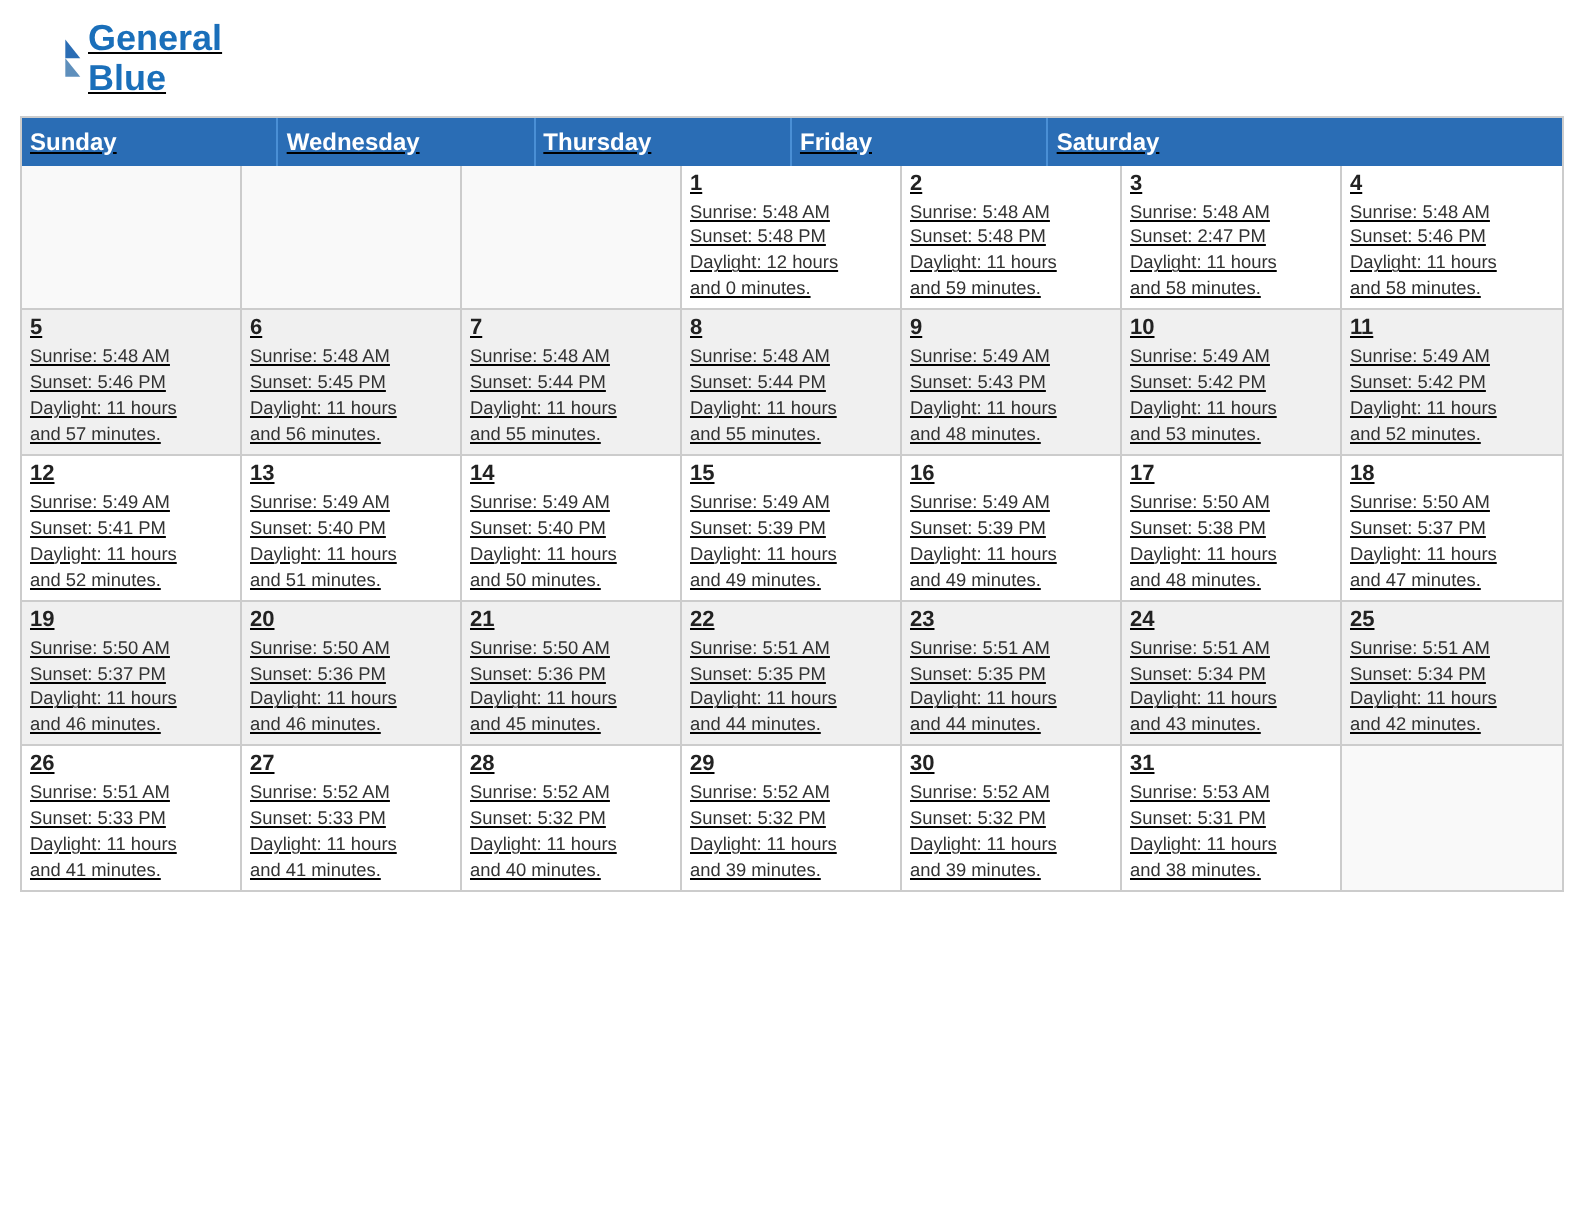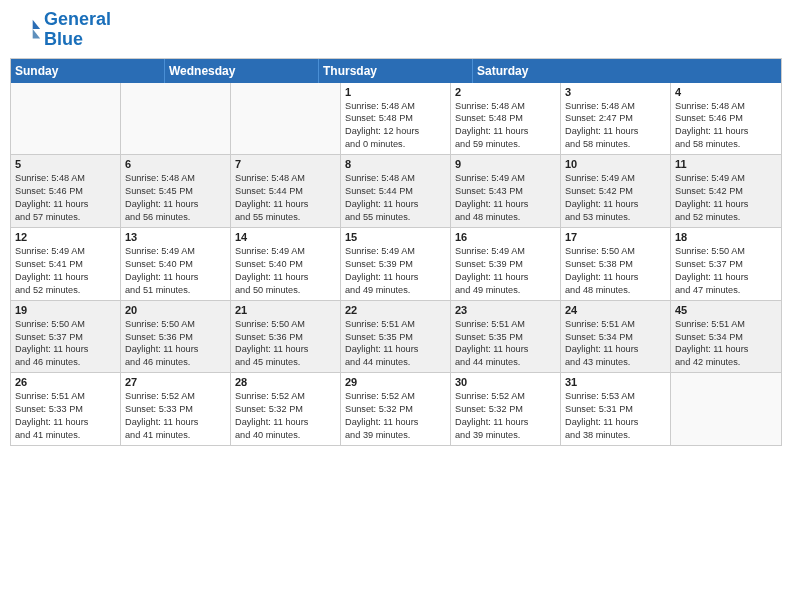--- a/index.html
+++ b/index.html
@@ -9,20 +9,21 @@
       font-family: Arial, sans-serif;
       background: #fff;
       overflow: hidden;
     }
     .page {
       width: 792px;
       height: 456px;
       display: flex;
       flex-direction: column;
       padding: 10px;
+      text-decoration: underline;
     }
     .header {
       display: flex;
       justify-content: space-between;
       align-items: flex-start;
       margin-bottom: 8px;
       padding: 0 4px;
     }
     .logo {
       display: flex;
@@ -55,21 +56,21 @@
       color: #555;
     }
     .calendar {
       flex: 1;
       display: flex;
       flex-direction: column;
       border: 1px solid #ccc;
     }
     .cal-header {
       display: grid;
-      grid-template-columns: repeat(5, 1fr);
+      grid-template-columns: repeat(6, 1fr);
       background: #2a6db5;
     }
     .cal-header-cell {
       color: #fff;
       font-size: 12px;
       font-weight: bold;
       padding: 5px 4px;
       text-align: left;
       border-right: 1px solid #4a8fd5;
     }
@@ -133,20 +134,21 @@
       <div class="month-title"></div>
       <div class="location"></div>
     </div>
   </div>
 
   <div class="calendar">
     <div class="cal-header">
     <div class="cal-header-cell">Sunday</div>
         <div class="cal-header-cell">Wednesday</div>
         <div class="cal-header-cell">Thursday</div>
+        <div class="cal-header-cell">Friday</div>
         <div class="cal-header-cell">Saturday</div>
       </div>
     <div class="cal-body">
     <div class="cal-row">
           <div class="cal-cell empty"></div>
           <div class="cal-cell empty"></div>
           <div class="cal-cell empty"></div>
           <div class="cal-cell">
             <div class="day-num">1</div>
             <div class="cell-line">Sunrise: 5:48 AM</div>
@@ -315,21 +317,21 @@
             <div class="cell-line">and 44 minutes.</div>
           </div>
           <div class="cal-cell shaded">
             <div class="day-num">24</div>
             <div class="cell-line">Sunrise: 5:51 AM</div>
             <div class="cell-line">Sunset: 5:34 PM</div>
             <div class="cell-line">Daylight: 11 hours</div>
             <div class="cell-line">and 43 minutes.</div>
           </div>
           <div class="cal-cell shaded">
-            <div class="day-num">45</div>
+            <div class="day-num">25</div>
             <div class="cell-line">Sunrise: 5:51 AM</div>
             <div class="cell-line">Sunset: 5:34 PM</div>
             <div class="cell-line">Daylight: 11 hours</div>
             <div class="cell-line">and 42 minutes.</div>
           </div>
         </div>
         <div class="cal-row">
           <div class="cal-cell">
             <div class="day-num">26</div>
             <div class="cell-line">Sunrise: 5:51 AM</div>

